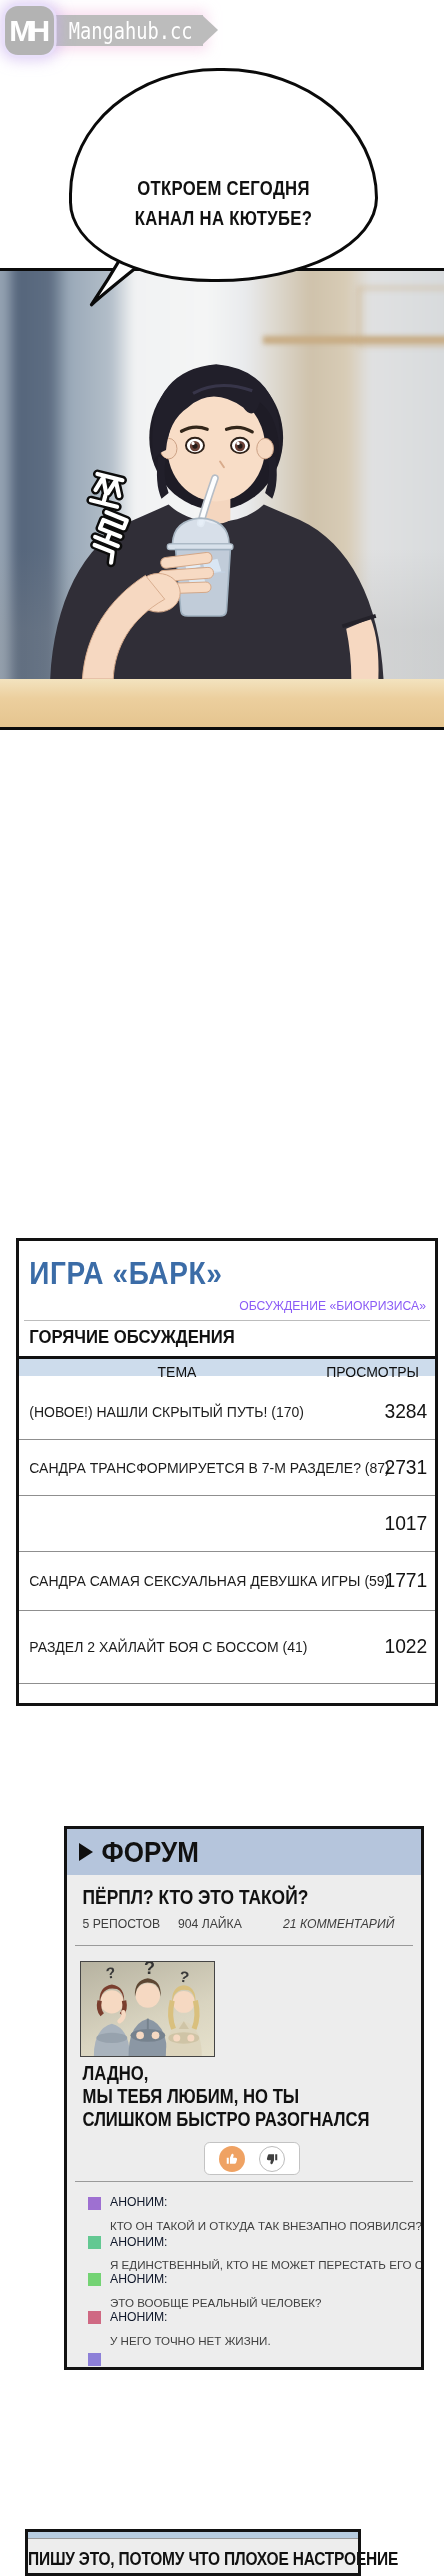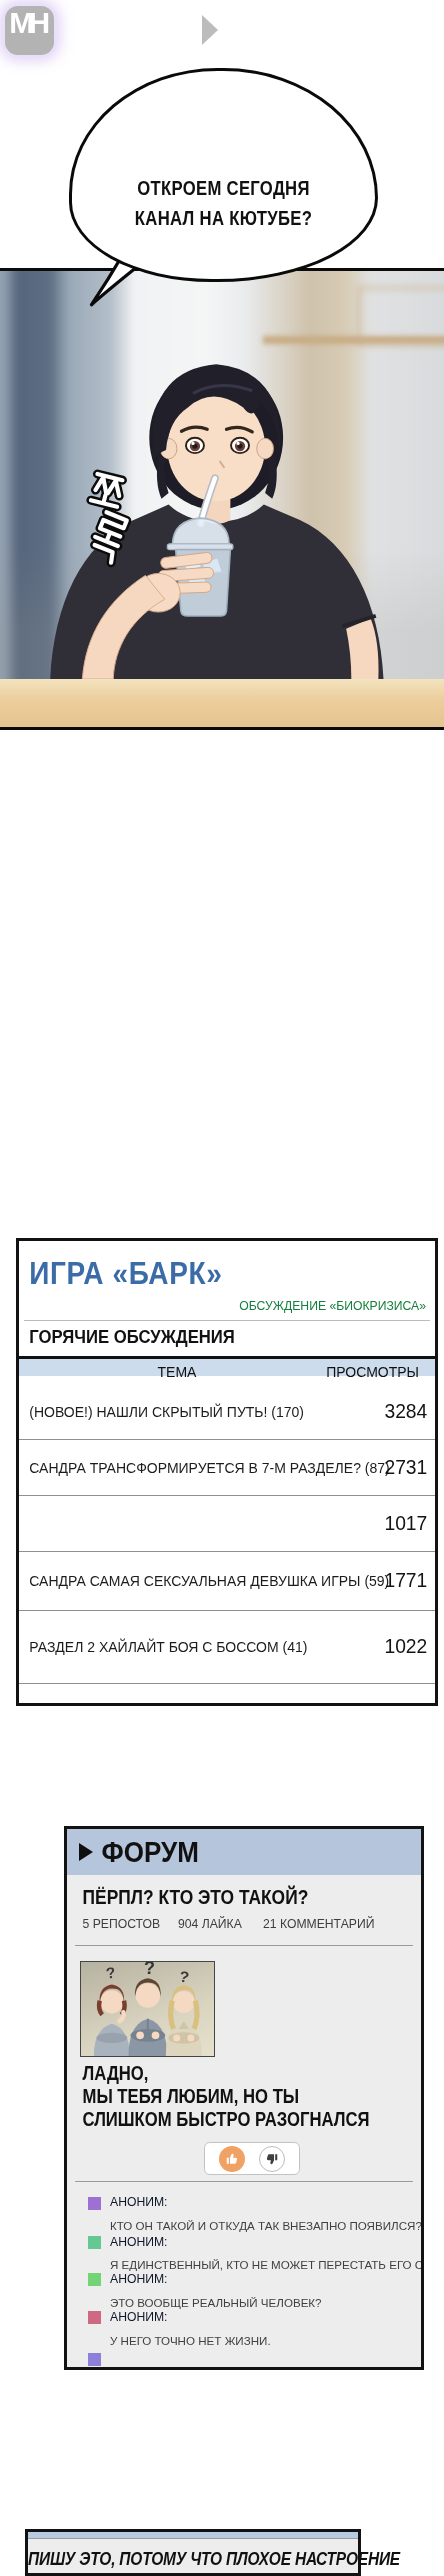--- a/index.html
+++ b/index.html
@@ -3,21 +3,21 @@
 <meta charset="utf-8">
 <style>
   html,body{margin:0;padding:0;background:#fff;}
   #page{position:relative;width:444px;height:2576px;background:#ffffff;overflow:hidden;
         font-family:"Liberation Sans",sans-serif;color:#111;}
   .abs{position:absolute;}
 
   
   #logo-tile{left:5.2px;top:6.4px;width:49px;height:49px;border-radius:13px;background:#b3b3b3;
     box-shadow:0 0 0 2.6px rgba(233,224,250,.85),0 0 14px 5.8px rgba(198,172,236,.55);
-    display:flex;align-items:flex-start;justify-content:center;z-index:10;}
+    display:flex;align-items:center;justify-content:center;z-index:10;}
   #logo-tile span{color:#fff;font-weight:bold;font-size:30px;letter-spacing:-5.8px;padding-right:5.8px;}
   #logo-ribbon{left:52px;top:15px;width:151px;height:31px;background:#bcbcbc;z-index:9;
     box-shadow:0 0 13px 3.9px rgba(243,196,226,.6);display:flex;align-items:center;}
   #logo-ribbon .txt{font-family:"DejaVu Sans Mono",monospace;color:#fff;font-size:18.7px;
     transform:scaleY(1.25);transform-origin:left center;padding-left:16.7px;white-space:nowrap;}
   #logo-arrow{left:202px;top:15px;width:0;height:0;border-top:15.5px solid transparent;
     border-bottom:15.5px solid transparent;border-left:16px solid #bcbcbc;z-index:9;}
 
   
   #bubble{left:69px;top:68px;width:309px;height:214px;background:#fff;border:3.2px solid #0a0a0a;
@@ -37,21 +37,21 @@
   #panel-shelf{position:absolute;left:263px;top:65px;width:193px;height:8.4px;background:#c7ab83;filter:blur(2.6px);}
   #panel-frame{position:absolute;left:358px;top:15.5px;width:90px;height:55px;border:2.6px solid #cdb28b;filter:blur(3.2px);}
   #panel-table{position:absolute;left:-6.4px;right:-6.4px;top:408px;height:55px;z-index:3;
     background:linear-gradient(180deg,#f3e3bf 0%,#eccf9e 35%,#e3c28b 100%);}
   #char{position:absolute;left:0;top:0;z-index:2;}
 
   
   #board{left:16px;top:1238px;width:422px;height:468px;border:3.9px solid #121212;background:#fff;box-sizing:border-box;}
   #board .title{position:absolute;left:10.3px;top:14px;font-size:28px;font-weight:bold;color:#3b6ca7;
     letter-spacing:0.6px;transform:scaleY(1.15);transform-origin:left top;white-space:nowrap;}
-  #board .subtitle{position:absolute;right:9px;top:58px;font-size:12.2px;color:#15803d;white-space:nowrap;}
+  #board .subtitle{position:absolute;right:9px;top:58px;font-size:12.2px;color:#8b5cf6;white-space:nowrap;}
   #board .div1{position:absolute;left:5.2px;right:5.2px;top:79px;height:1.3px;background:#bcbcbc;}
   #board .section{position:absolute;left:10.3px;top:85px;font-size:16.7px;font-weight:bold;line-height:20.6px;
     transform:scaleY(1.1);transform-origin:left top;}
   #board .blackline{position:absolute;left:0;right:0;top:115px;height:3.2px;background:#111;}
   #board .band{position:absolute;left:0;right:0;top:118px;height:17px;background:#cddcec;}
   #board .band .c1{position:absolute;left:0;width:316px;text-align:center;line-height:26.4px;font-size:14px;color:#101010;}
   #board .band .c2{position:absolute;right:16px;line-height:26.4px;font-size:14px;color:#101010;}
   #board .rows{position:absolute;left:0;right:0;top:144px;}
   #board .row{position:relative;border-top:1.9px solid #8f8f8f;}
   #board .row:first-child{border-top:none;}
@@ -61,48 +61,51 @@
 
   
   #card{left:64px;top:1826px;width:360px;height:544px;border:3.9px solid #121212;background:#ededed;
     box-sizing:border-box;overflow:hidden;}
   #card .bar{position:absolute;left:0;right:0;top:0;height:46px;background:#b5c5dc;display:flex;align-items:center;padding-left:11.6px;box-sizing:border-box;}
   #card .bar .tri{width:0;height:0;border-top:9px solid transparent;border-bottom:9px solid transparent;border-left:14px solid #0f0f0f;margin-right:9px;}
   #card .bar .t{font-size:26px;font-weight:bold;transform:scaleY(1.12);transform-origin:left center;}
   #card .ptitle{position:absolute;left:15.5px;top:55px;font-size:17.4px;font-weight:bold;line-height:23px;
     transform:scaleY(1.2);transform-origin:left top;white-space:nowrap;}
   #card .stat{position:absolute;top:88px;font-size:12.2px;color:#3e3e3e;line-height:14px;white-space:nowrap;}
-  #card .s0{left:15.5px;} #card .s1{left:111px;} #card .s2{left:196px;}
+  #card .s0{left:15.5px;} #card .s1{left:111px;} #card .s2{left:216px;font-style:italic;}
   #card .cdiv{position:absolute;left:7.7px;right:7.7px;height:1.3px;background:#9a9a9a;}
   #card .imgbox{position:absolute;left:13px;top:132px;width:133px;height:94px;border:1.9px solid #454545;
     background:linear-gradient(160deg,#b6b2a0,#d9d4c0 60%,#e6e1cc);}
   #card .cap{position:absolute;left:15.5px;font-size:16.7px;font-weight:bold;line-height:23px;
     transform:scaleY(1.18);transform-origin:left top;white-space:nowrap;}
   #card .btnbox{position:absolute;left:137px;top:313px;width:94px;height:31px;background:#fff;
     border:1.3px solid #c3c3c3;border-radius:5.8px;display:flex;align-items:center;justify-content:center;gap:14px;}
   #card .circle{width:26px;height:26px;border-radius:50%;display:flex;align-items:center;justify-content:center;}
   #card .like{background:#efa263;color:#fff;}
   #card .dislike{background:#fff;border:1.3px solid #bcbcbc;color:#3f3f3f;box-sizing:border-box;}
   #card .avatar{position:absolute;left:21px;width:13px;height:13px;}
   #card .cauthor{position:absolute;left:43px;font-size:12.2px;color:#0f172a;line-height:15.5px;}
   #card .ctext{position:absolute;left:43px;font-size:11.6px;color:#3f3f3f;line-height:15.5px;white-space:nowrap;}
 
   
-  #capbox{left:25px;top:2529px;width:336px;height:47px;border:3.2px solid #121212;background:#ededed;box-sizing:border-box;font-style:italic;}
+  #capbox{left:25px;top:2529px;width:336px;height:47px;border:3.2px solid #121212;background:#ededed;box-sizing:border-box;}
   #capbox .strip{height:6.4px;background:#b7cce0;border-bottom:1.3px solid #9b9b9b;}
   #capbox .txt{margin-top:8.4px;text-align:center;font-size:15.5px;font-weight:bold;letter-spacing:-0.2px;
     transform:scaleY(1.2);transform-origin:center top;white-space:nowrap;}
 </style>
 </head>
 <body>
 
 <div id="page">
 
   <div class="abs" id="logo-tile">
     <span>MH</span>
+  </div>
+  <div class="abs" id="logo-ribbon">
+    <span class="txt">Mangahub.cc</span>
   </div>
   <div class="abs" id="logo-arrow"></div>
 
   <div class="abs" id="bubble">
     <div class="bub-txt">
       <div>ОТКРОЕМ СЕГОДНЯ</div>
       <div>КАНАЛ НА КЮТУБЕ?</div>
     </div>
   </div>
   <svg class="abs" id="bubble-tail" width="103" height="90" viewBox="0 0 160 140">

